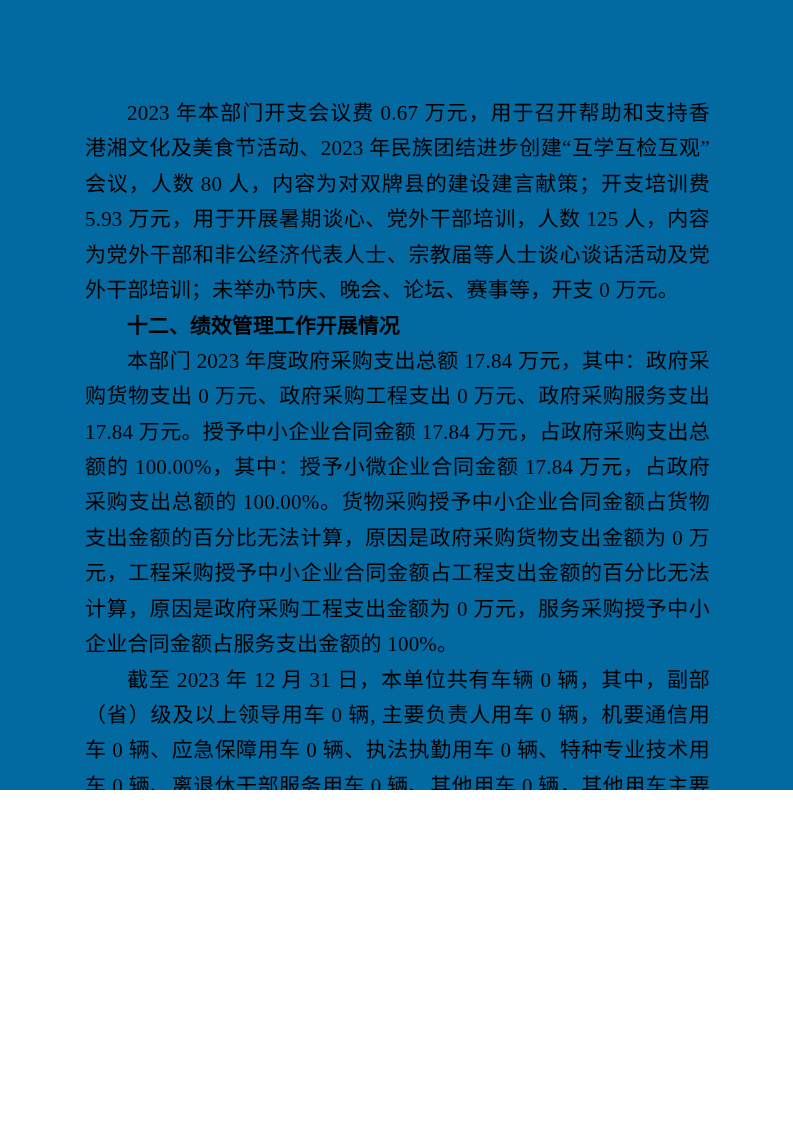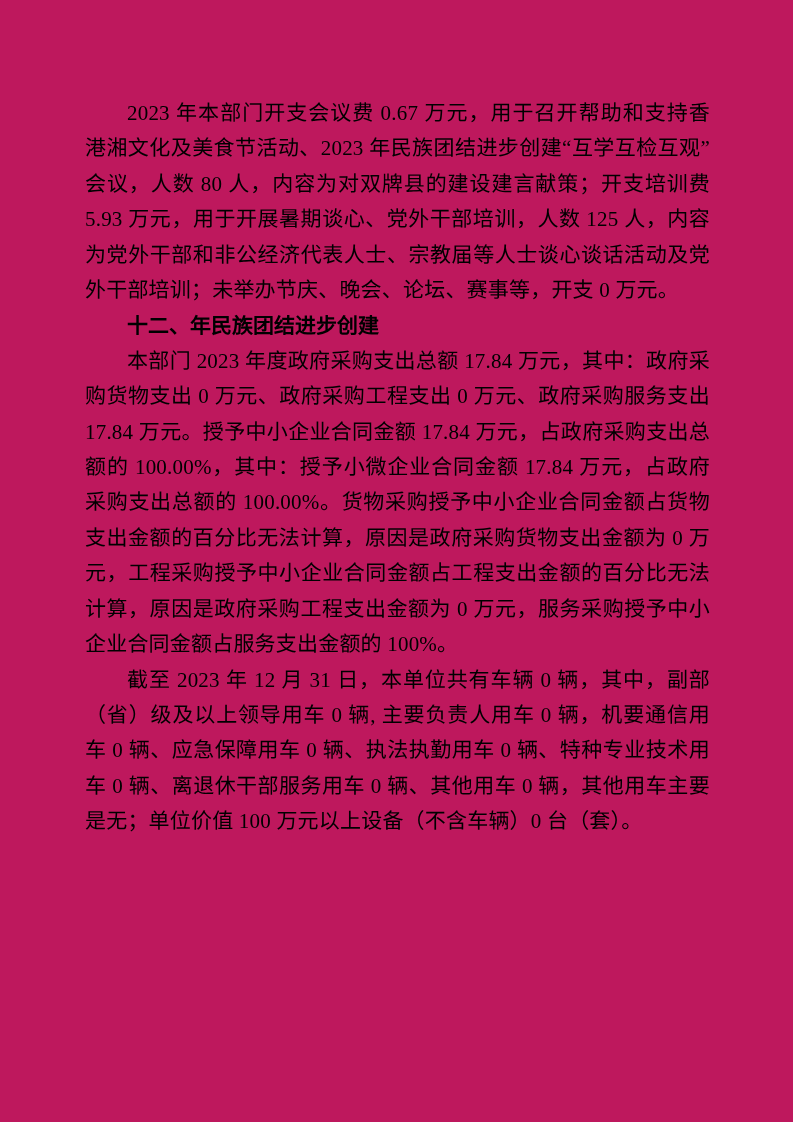--- a/index.html
+++ b/index.html
@@ -3,22 +3,22 @@
 <meta charset="utf-8">
 <style>
   html, body {
     margin: 0;
     padding: 0;
     background: #ffffff;
   }
   .page {
     position: relative;
     width: 793px;
-    height: 1122px;
-    background: #be185d;
+    height: 790px;
+    background: #0369a1;
     overflow: hidden;
     box-sizing: border-box;
   }
   .content {
     position: absolute;
     left: 85px;
     top: 96px;
     width: 625px;
     color: #000000;
   }
@@ -42,21 +42,21 @@
   }
 </style>
 </head>
 <body>
 
 <div class="page">
   <div class="content">
 
     <p class="para">2023 年本部门开支会议费 0.67 万元，用于召开帮助和支持香港湘文化及美食节活动、2023 年民族团结进步创建“互学互检互观”会议，人数 80 人，内容为对双牌县的建设建言献策；开支培训费 5.93 万元，用于开展暑期谈心、党外干部培训，人数 125 人，内容为党外干部和非公经济代表人士、宗教届等人士谈心谈话活动及党外干部培训；未举办节庆、晚会、论坛、赛事等，开支 0 万元。</p>
 
-    <h2 class="heading">十二、年民族团结进步创建</h2>
+    <h2 class="heading">十二、绩效管理工作开展情况</h2>
 
     <p class="para">本部门 2023 年度政府采购支出总额 17.84 万元，其中：政府采购货物支出 0 万元、政府采购工程支出 0 万元、政府采购服务支出 17.84 万元。授予中小企业合同金额 17.84 万元，占政府采购支出总额的 100.00%，其中：授予小微企业合同金额 17.84 万元，占政府采购支出总额的 100.00%。货物采购授予中小企业合同金额占货物支出金额的百分比无法计算，原因是政府采购货物支出金额为 0 万元，工程采购授予中小企业合同金额占工程支出金额的百分比无法计算，原因是政府采购工程支出金额为 0 万元，服务采购授予中小企业合同金额占服务支出金额的 100%。</p>
 
 
     <p class="para">截至 2023 年 12 月 31 日，本单位共有车辆 0 辆，其中，副部（省）级及以上领导用车 0 辆, 主要负责人用车 0 辆，机要通信用车 0 辆、应急保障用车 0 辆、执法执勤用车 0 辆、特种专业技术用车 0 辆、离退休干部服务用车 0 辆、其他用车 0 辆，其他用车主要是无；单位价值 100 万元以上设备（不含车辆）0 台（套）。</p>
 
 
 
 
   </div>

